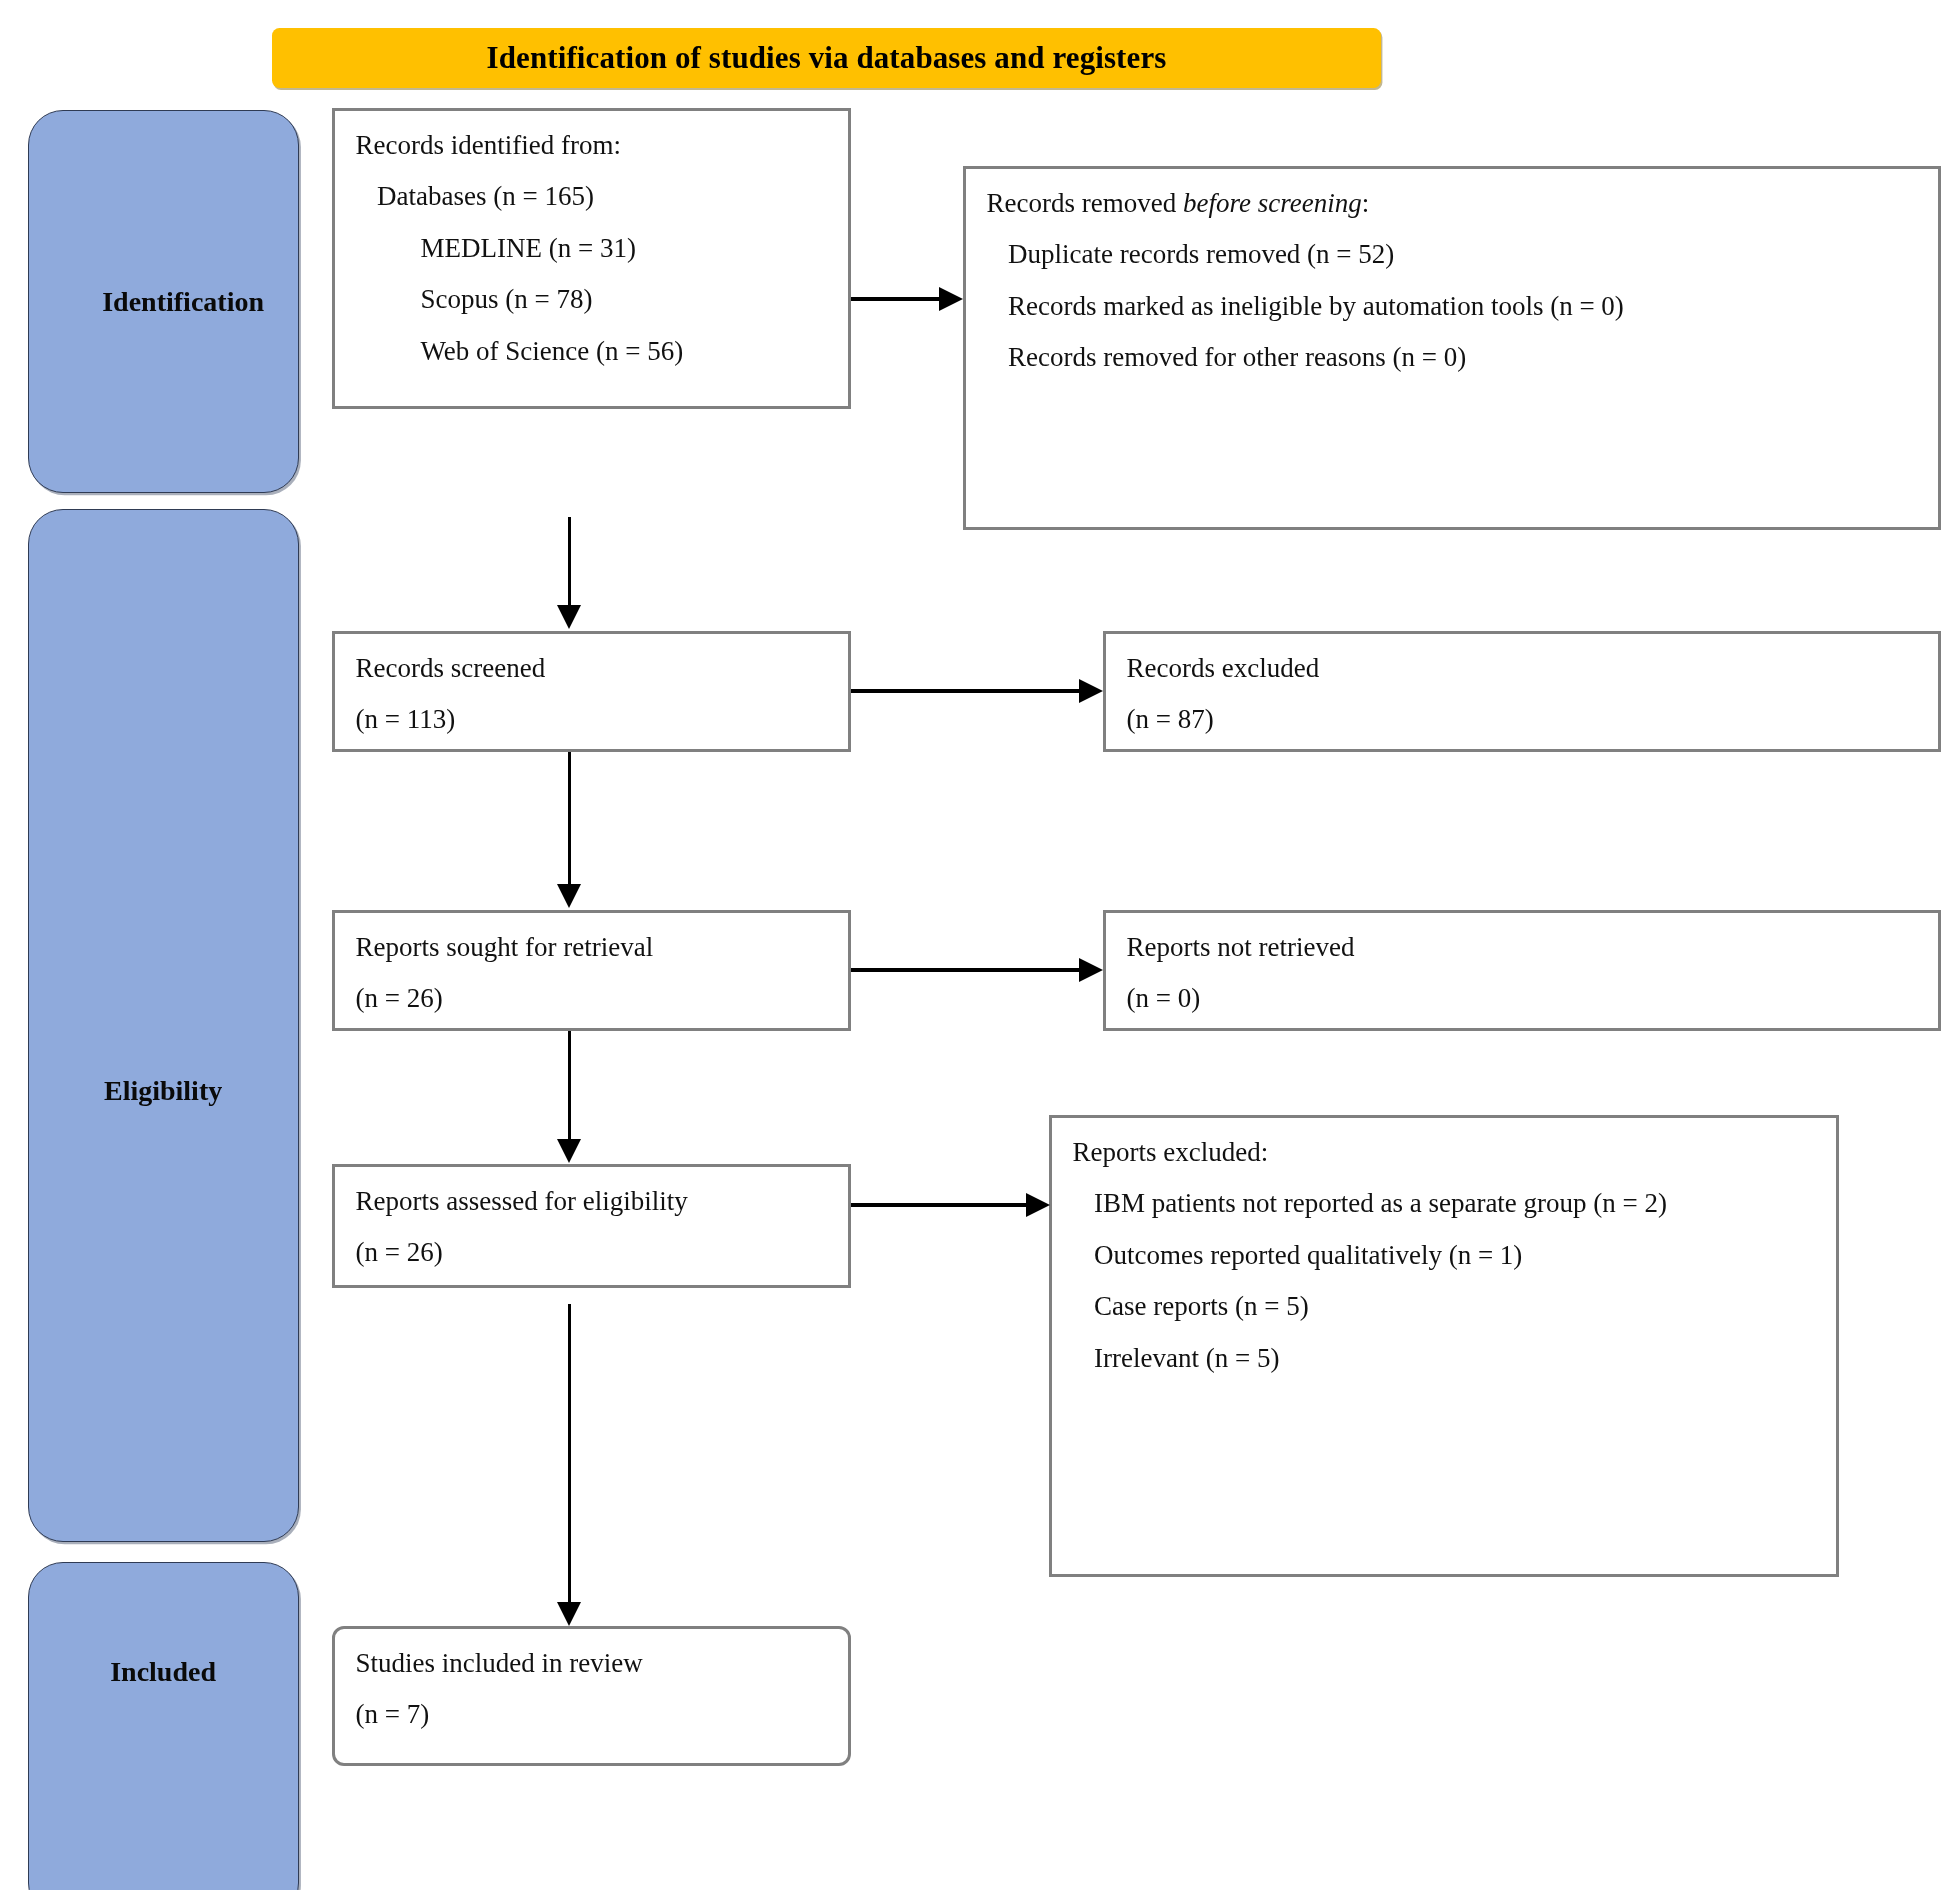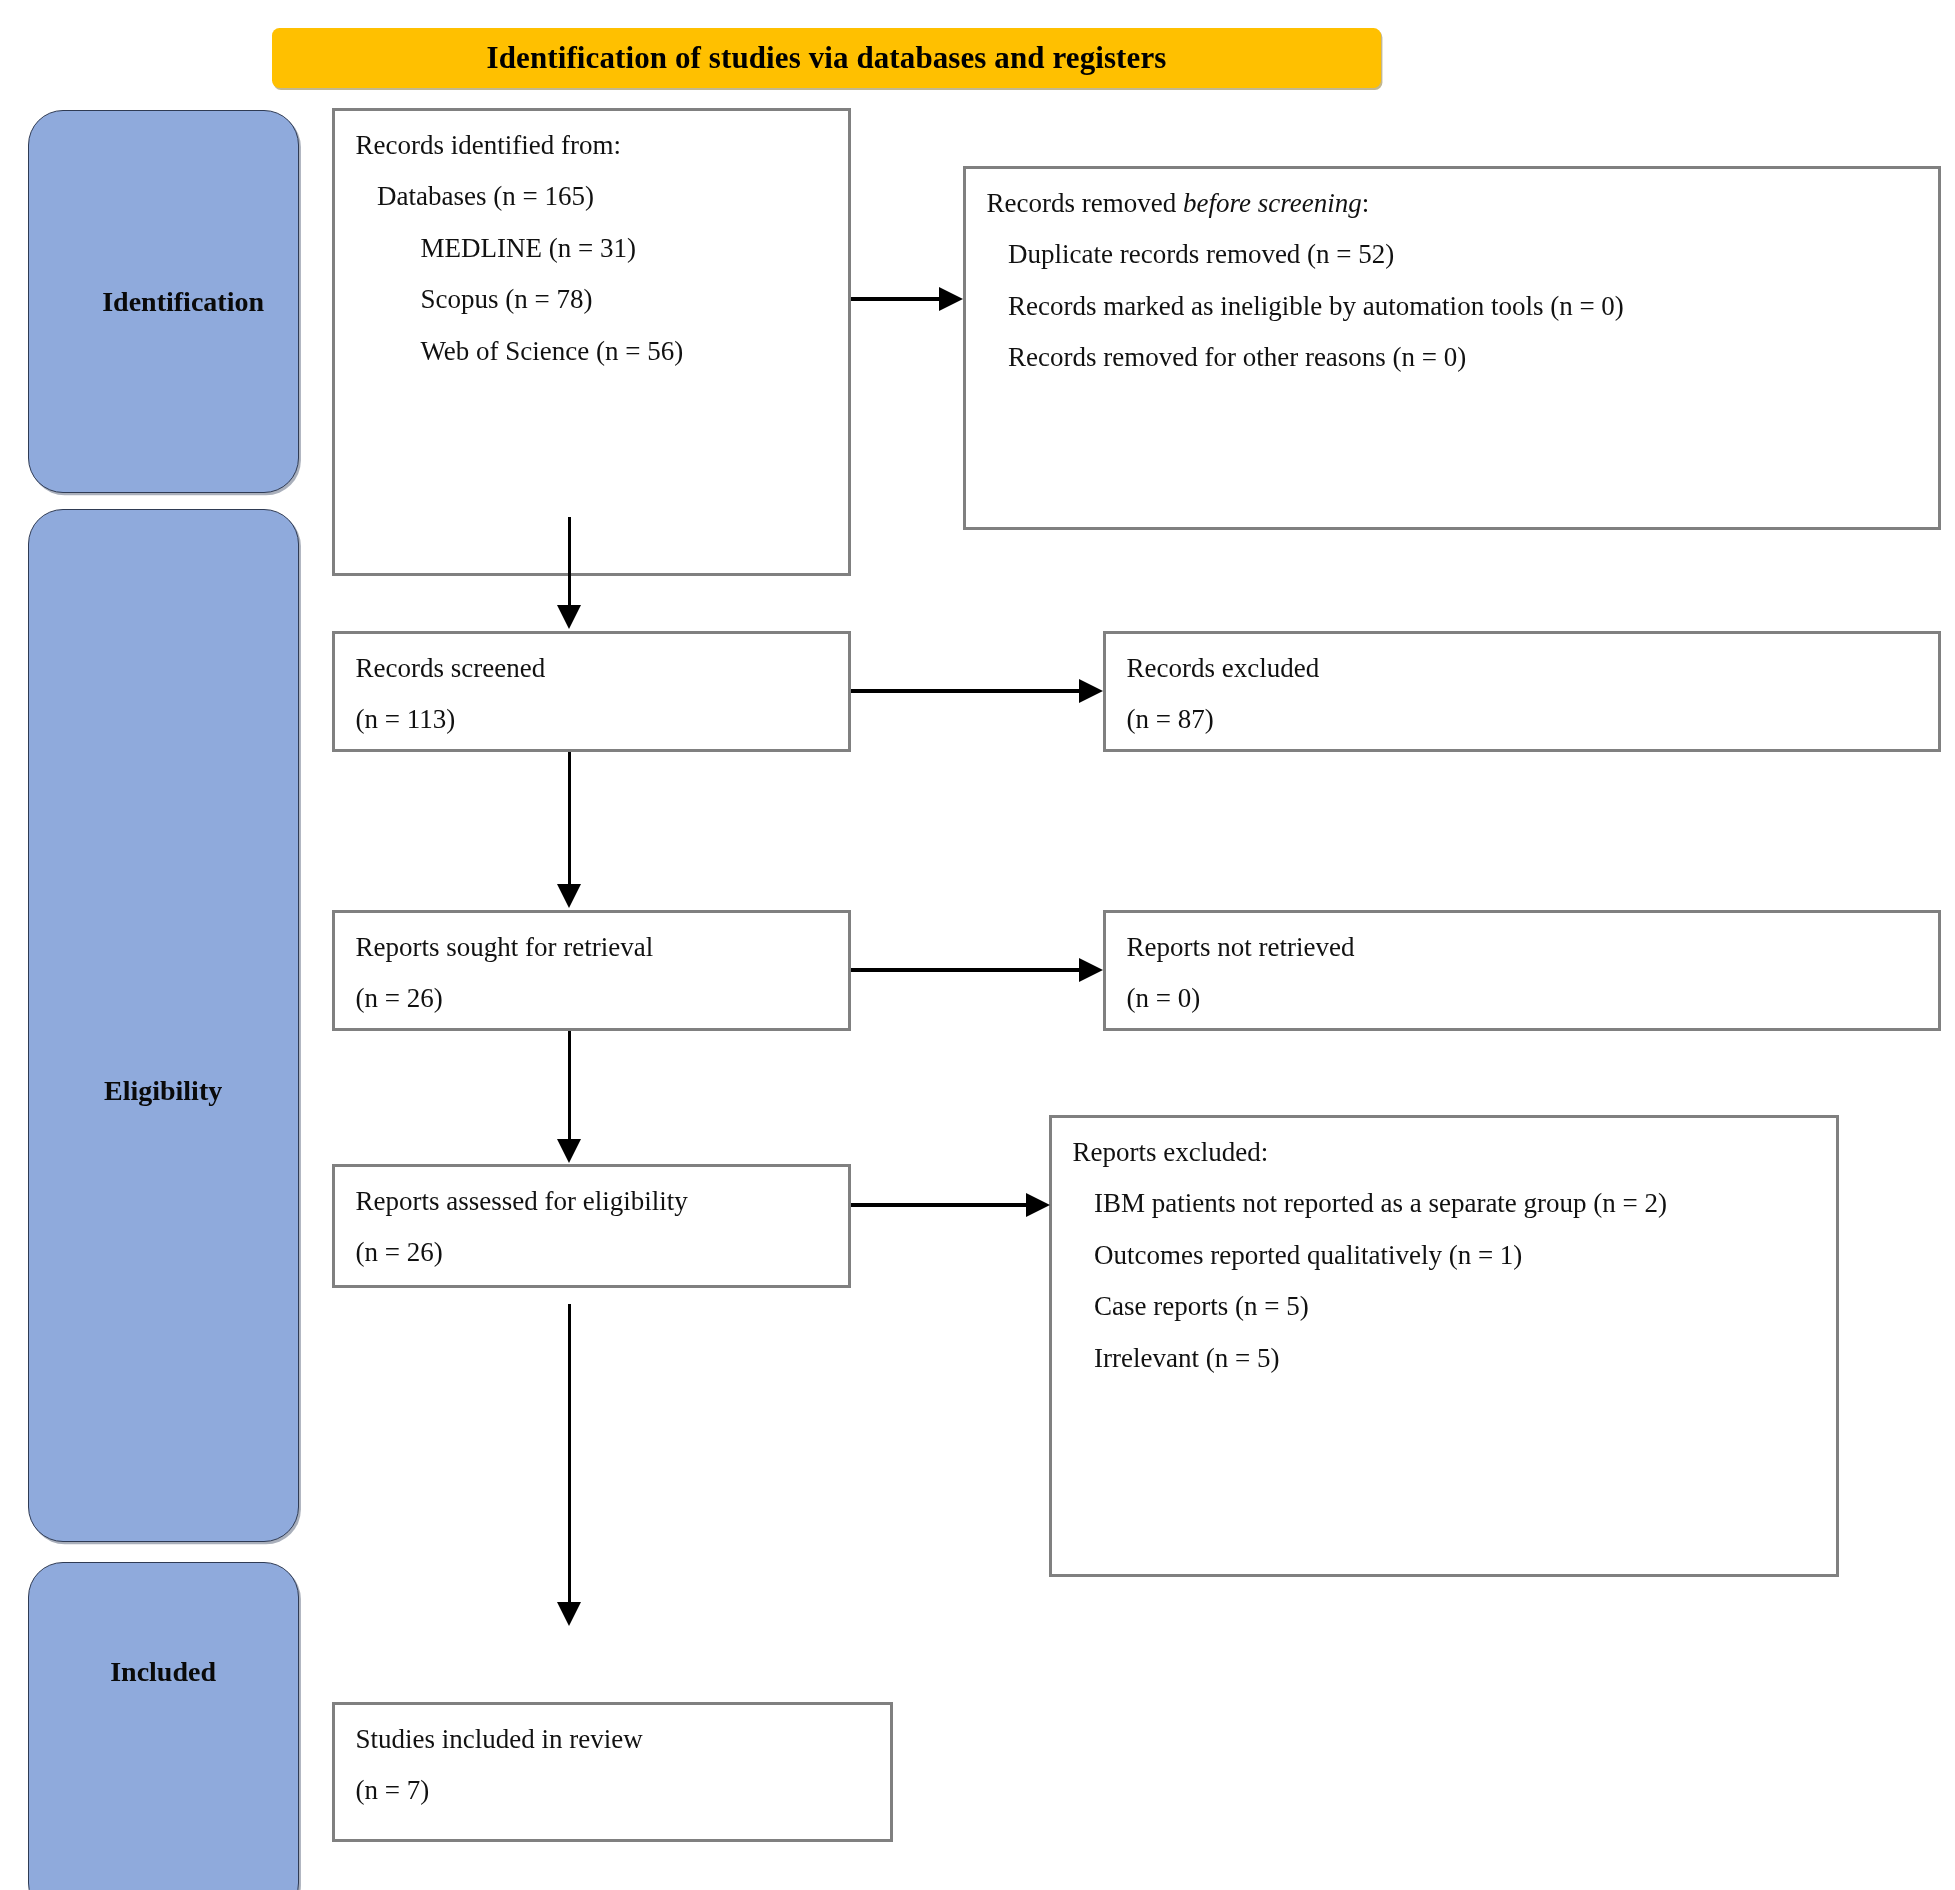--- a/index.html
+++ b/index.html
@@ -79,29 +79,29 @@
     color: #111111;
     margin: 0 0 24px 0;
     white-space: nowrap;
   }
   .fline:last-child { margin-bottom: 0; }
   .ind1 { padding-left: 21.5px; }
   .ind2 { padding-left: 65px; }
   .em   { font-style: italic; }
 
   
-  .box-identified     { left: 324px;  top: 108px;  width: 519px; height: 468px; }
+  .box-identified     { left: 324px;  top: 108px;  width: 519px; height: 301px; }
   .box-removed        { left: 955px; top: 166px;  width: 978px; height: 364px; }
   .box-screened       { left: 324px;  top: 631px; width: 519px; height: 121px; }
   .box-excluded       { left: 1095px; top: 631px; width: 838px; height: 121px; }
   .box-sought         { left: 324px;  top: 910px; width: 519px; height: 121px; }
   .box-notretrieved   { left: 1095px; top: 910px; width: 838px; height: 121px; }
   .box-assessed       { left: 324px;  top: 1164px; width: 519px; height: 124px; }
   .box-repexcluded    { left: 1041px; top: 1115px; width: 790px; height: 462px; }
-  .box-studies        { left: 324px;  top: 1702px; width: 561px; height: 140px; }
+  .box-studies        { left: 324px;  top: 1626px; width: 519px; height: 140px; border-radius: 12px; }
 
   
   .vline {
     position: absolute;
     width: 2.8px;
     background: #000000;
   }
   .hline {
     position: absolute;
     height: 4.2px;

